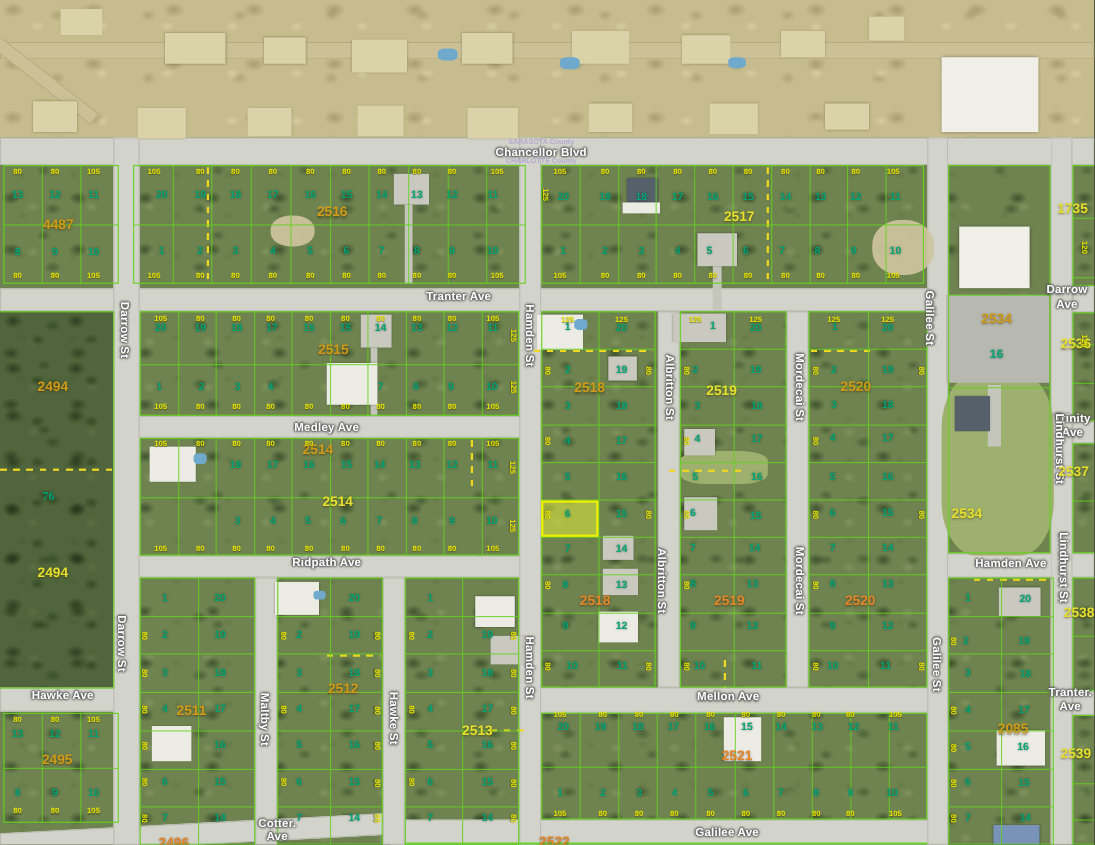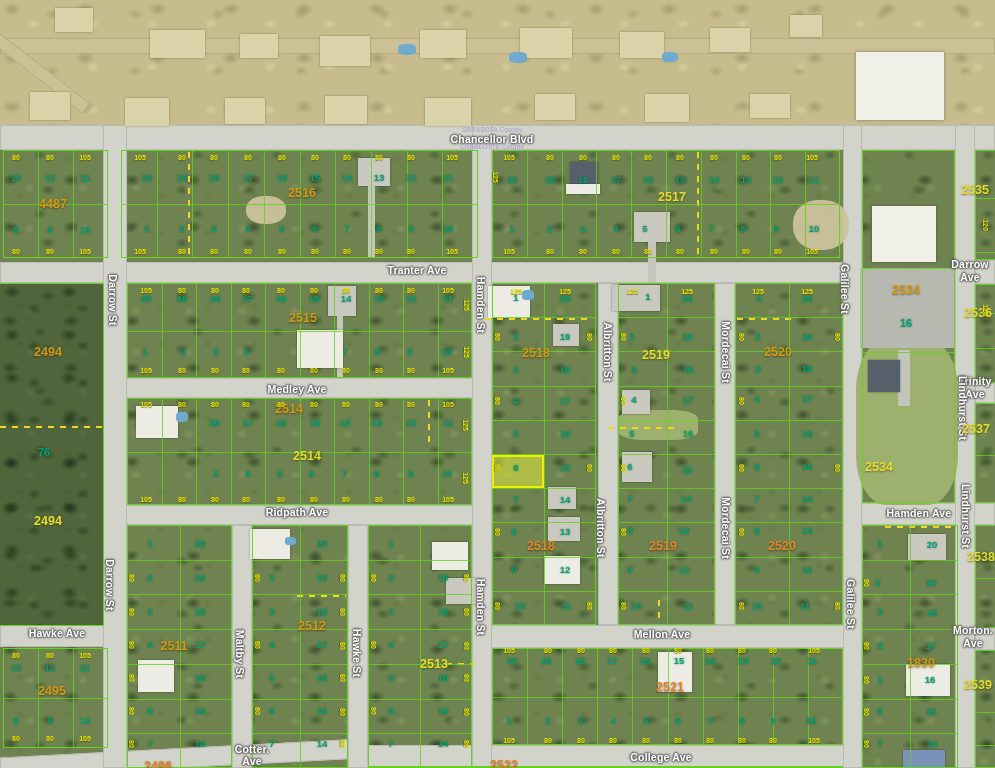--- a/index.html
+++ b/index.html
@@ -306,29 +306,29 @@
     <div class="shp gline" style="left: 975px; top: 745px; width: 22px; height: 1px;"></div>
     <div class="shp hl" style="left: 492px; top: 455px; width: 52px; height: 33px;"></div>
     <span class="lb st" style="left: 492px; top: 139px; transform: translate(-50%, -50%);">Chancellor Blvd</span>
     <span class="lb cty" style="left: 492px; top: 130px; transform: translate(-50%, -50%);">SARASOTA County</span>
     <span class="lb cty" style="left: 492px; top: 147px; transform: translate(-50%, -50%);">CHARLOTTE County</span>
     <span class="lb st" style="left: 417px; top: 270px; transform: translate(-50%, -50%);">Tranter Ave</span>
     <span class="lb st" style="left: 297px; top: 389px; transform: translate(-50%, -50%);">Medley Ave</span>
     <span class="lb st" style="left: 297px; top: 512px; transform: translate(-50%, -50%);">Ridpath Ave</span>
     <span class="lb st" style="left: 57px; top: 633px; transform: translate(-50%, -50%);">Hawke Ave</span>
     <span class="lb st" style="left: 662px; top: 634px; transform: translate(-50%, -50%);">Mellon Ave</span>
-    <span class="lb st" style="left: 661px; top: 757px; transform: translate(-50%, -50%);">College Ave</span>
+    <span class="lb st" style="left: 661px; top: 757px; transform: translate(-50%, -50%);">Galilee Ave</span>
     <span class="lb st" style="left: 919px; top: 513px; transform: translate(-50%, -50%);">Hamden Ave</span>
     <span class="lb st" style="left: 252px; top: 749px; transform: translate(-50%, -50%);">Cotter.</span>
     <span class="lb st" style="left: 252px; top: 761px; transform: translate(-50%, -50%);">Ave</span>
     <span class="lb st" style="left: 970px; top: 264px; transform: translate(-50%, -50%);">Darrow</span>
     <span class="lb st" style="left: 970px; top: 277px; transform: translate(-50%, -50%);">Ave</span>
     <span class="lb st" style="left: 975px; top: 381px; transform: translate(-50%, -50%);">Trinity</span>
     <span class="lb st" style="left: 975px; top: 394px; transform: translate(-50%, -50%);">Ave</span>
-    <span class="lb st" style="left: 973px; top: 630px; transform: translate(-50%, -50%);">Morton.</span>
+    <span class="lb st" style="left: 973px; top: 630px; transform: translate(-50%, -50%);">Tranter.</span>
     <span class="lb st" style="left: 973px; top: 643px; transform: translate(-50%, -50%);">Ave</span>
     <span class="lb stv" style="left: 113px; top: 300px; transform: translate(-50%, -50%) rotate(90deg);">Darrow St</span>
     <span class="lb stv" style="left: 110px; top: 585px; transform: translate(-50%, -50%) rotate(90deg);">Darrow St</span>
     <span class="lb stv" style="left: 481px; top: 305px; transform: translate(-50%, -50%) rotate(90deg);">Hamden St</span>
     <span class="lb stv" style="left: 481px; top: 607px; transform: translate(-50%, -50%) rotate(90deg);">Hamden St</span>
     <span class="lb stv" style="left: 608px; top: 352px; transform: translate(-50%, -50%) rotate(90deg);">Albritton St</span>
     <span class="lb stv" style="left: 601px; top: 528px; transform: translate(-50%, -50%) rotate(90deg);">Albritton St</span>
     <span class="lb stv" style="left: 726px; top: 352px; transform: translate(-50%, -50%) rotate(90deg);">Mordecai St</span>
     <span class="lb stv" style="left: 726px; top: 528px; transform: translate(-50%, -50%) rotate(90deg);">Mordecai St</span>
     <span class="lb stv" style="left: 845px; top: 289px; transform: translate(-50%, -50%) rotate(90deg);">Galilee St</span>
@@ -338,36 +338,36 @@
     <span class="lb stv" style="left: 963px; top: 408px; transform: translate(-50%, -50%) rotate(90deg);">Lindhurst St</span>
     <span class="lb stv" style="left: 966px; top: 516px; transform: translate(-50%, -50%) rotate(90deg);">Lindhurst St</span>
     <span class="lb g" style="left: 53px; top: 204px; transform: translate(-50%, -50%);">4487</span>
     <span class="lb g" style="left: 302px; top: 193px; transform: translate(-50%, -50%);">2516</span>
     <span class="lb yl" style="left: 672px; top: 197px; transform: translate(-50%, -50%);">2517</span>
     <span class="lb g" style="left: 303px; top: 318px; transform: translate(-50%, -50%);">2515</span>
     <span class="lb g" style="left: 289px; top: 409px; transform: translate(-50%, -50%);">2514</span>
     <span class="lb yl" style="left: 307px; top: 456px; transform: translate(-50%, -50%);">2514</span>
     <span class="lb g" style="left: 48px; top: 352px; transform: translate(-50%, -50%);">2494</span>
     <span class="lb yl" style="left: 48px; top: 521px; transform: translate(-50%, -50%);">2494</span>
-    <span class="lb tl" style="left: 44px; top: 452px; transform: translate(-50%, -50%);">76</span>
+    <span class="lb tl" style="left: 44px; top: 452px; transform: translate(-50%, -50%); font-family: Liberation Serif, serif;">76</span>
     <span class="lb g" style="left: 536px; top: 353px; transform: translate(-50%, -50%);">2518</span>
     <span class="lb or" style="left: 541px; top: 546px; transform: translate(-50%, -50%);">2518</span>
     <span class="lb yl" style="left: 656px; top: 355px; transform: translate(-50%, -50%);">2519</span>
     <span class="lb or" style="left: 663px; top: 546px; transform: translate(-50%, -50%);">2519</span>
     <span class="lb g" style="left: 778px; top: 352px; transform: translate(-50%, -50%);">2520</span>
     <span class="lb or" style="left: 782px; top: 546px; transform: translate(-50%, -50%);">2520</span>
     <span class="lb g" style="left: 906px; top: 290px; transform: translate(-50%, -50%);">2534</span>
     <span class="lb yl" style="left: 879px; top: 467px; transform: translate(-50%, -50%);">2534</span>
     <span class="lb tl" style="left: 906px; top: 323px; transform: translate(-50%, -50%);">16</span>
-    <span class="lb yl" style="left: 975px; top: 190px; transform: translate(-50%, -50%);">2535</span>
+    <span class="lb yl" style="left: 975px; top: 190px; transform: translate(-50%, -50%);">1735</span>
     <span class="lb yl" style="left: 978px; top: 313px; transform: translate(-50%, -50%);">2536</span>
     <span class="lb yl" style="left: 976px; top: 429px; transform: translate(-50%, -50%);">2537</span>
     <span class="lb yl" style="left: 981px; top: 557px; transform: translate(-50%, -50%);">2538</span>
     <span class="lb yl" style="left: 978px; top: 685px; transform: translate(-50%, -50%);">2539</span>
-    <span class="lb g" style="left: 921px; top: 663px; transform: translate(-50%, -50%);">1830</span>
+    <span class="lb g" style="left: 921px; top: 663px; transform: translate(-50%, -50%);">2085</span>
     <span class="lb g" style="left: 174px; top: 646px; transform: translate(-50%, -50%);">2511</span>
     <span class="lb g" style="left: 312px; top: 626px; transform: translate(-50%, -50%);">2512</span>
     <span class="lb yl" style="left: 434px; top: 664px; transform: translate(-50%, -50%);">2513</span>
     <span class="lb g" style="left: 52px; top: 691px; transform: translate(-50%, -50%);">2495</span>
     <span class="lb or" style="left: 670px; top: 687px; transform: translate(-50%, -50%);">2521</span>
     <span class="lb or" style="left: 504px; top: 765px; transform: translate(-50%, -50%);">2522</span>
     <span class="lb or" style="left: 158px; top: 766px; transform: translate(-50%, -50%);">2496</span>
     <span class="lb lot" style="left: 16px; top: 178px; transform: translate(-50%, -50%);">13</span>
     <span class="lb lot" style="left: 50px; top: 178px; transform: translate(-50%, -50%);">12</span>
     <span class="lb lot" style="left: 85px; top: 178px; transform: translate(-50%, -50%);">11</span>

